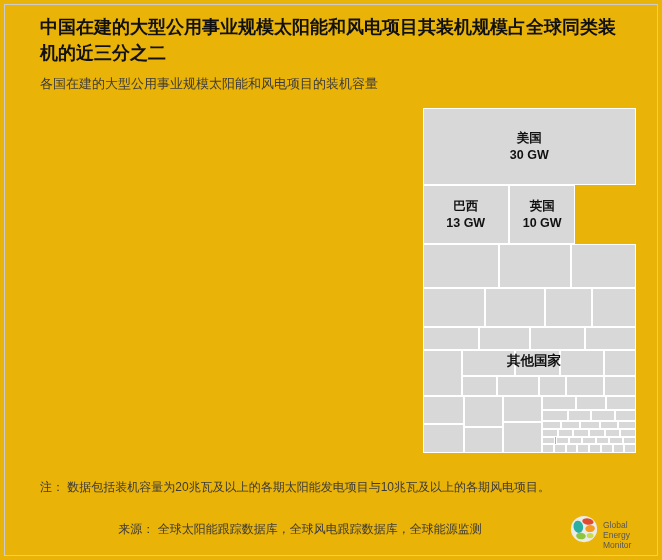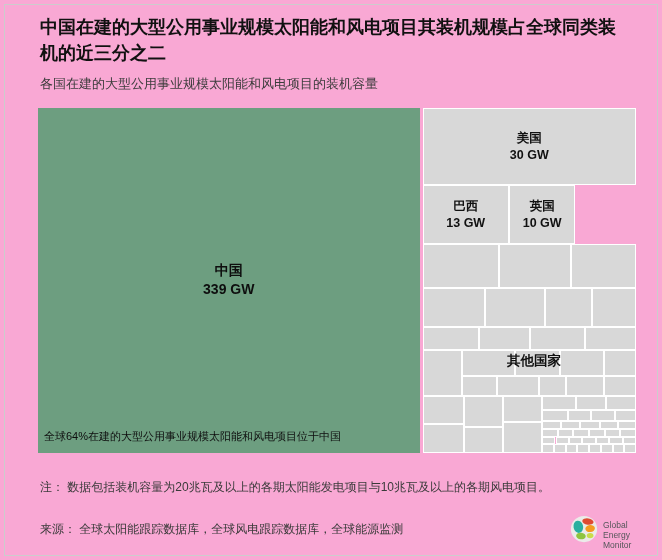--- a/index.html
+++ b/index.html
@@ -1,17 +1,17 @@
 <!DOCTYPE html>
 <html style="--china-green: #6d9e80; --block-gray: #d8d8d8;"><head>
 <meta charset="utf-8">
 <style>
   html,body{margin:0;padding:0;background:#fff;}
   .page{
-    position:relative;width:662px;height:560px;background:#f9a8d4;
+    position:relative;width:662px;height:560px;background:#eab308;
     font-family:"Liberation Sans", sans-serif;color:#1a1a1a;overflow:hidden;
   }
   .frame{position:absolute;inset:4px;border:1px solid #cccccc;pointer-events:none;}
   .title{
     position:absolute;left:40px;top:14px;width:592px;
     font-size:18px;font-weight:bold;line-height:26px;color:#111111;margin:0;
   }
   .subtitle{
     position:absolute;left:40px;top:75px;width:592px;
     font-size:13px;font-weight:normal;color:#3c3c3c;margin:0;
@@ -41,42 +41,35 @@
   .others-label{
     position:absolute;transform:translate(-50%,-50%);z-index:2;
     font-weight:bold;font-size:13.5px;color:#111111;white-space:nowrap;
   }
   .notes{
     position:absolute;left:40px;top:479px;width:560px;
     font-size:12px;line-height:16px;color:#3a3a3a;
   }
   .source{
     position:absolute;left:40px;top:521px;width:520px;
-    font-size:12px;color:#3a3a3a;
+    font-size:12px;color:#3a3a3a;text-align:center;
   }
   .logo{position:absolute;left:570px;top:512px;display:flex;align-items:center;gap:5px;}
   .logo-text{font-size:8.5px;line-height:10px;color:#55565a;font-weight:normal;margin-top:8px;}
 </style>
 </head>
 <body>
 
 <div class="page">
   <div class="frame"></div>
 
   <h1 class="title">中国在建的大型公用事业规模太阳能和风电项目其装机规模占全球同类装机的近三分之二</h1>
   <p class="subtitle">各国在建的大型公用事业规模太阳能和风电项目的装机容量</p>
 
   <div class="treemap">
-    <div class="china" style="width: 63.8%;">
-      <div class="china-label">
-        <div>中国</div>
-        <div>339 GW</div>
-      </div>
-      <div class="china-note">全球64%在建的大型公用事业规模太阳能和风电项目位于中国</div>
-    </div>
     <div class="others-region">
         <div class="blk labeled" style="left: 0%; top: 0%; width: 100%; height: 22.4%; text-align: center;">
           <div>美国</div>
           <div>30 GW</div>
         </div>
         <div class="blk labeled" style="left: 0%; top: 22.4%; width: 40.5%; height: 17%;">
           <div>巴西</div>
           <div>13 GW</div>
         </div>
         <div class="blk labeled" style="left: 40.5%; top: 22.4%; width: 31.1%; height: 17%;">

